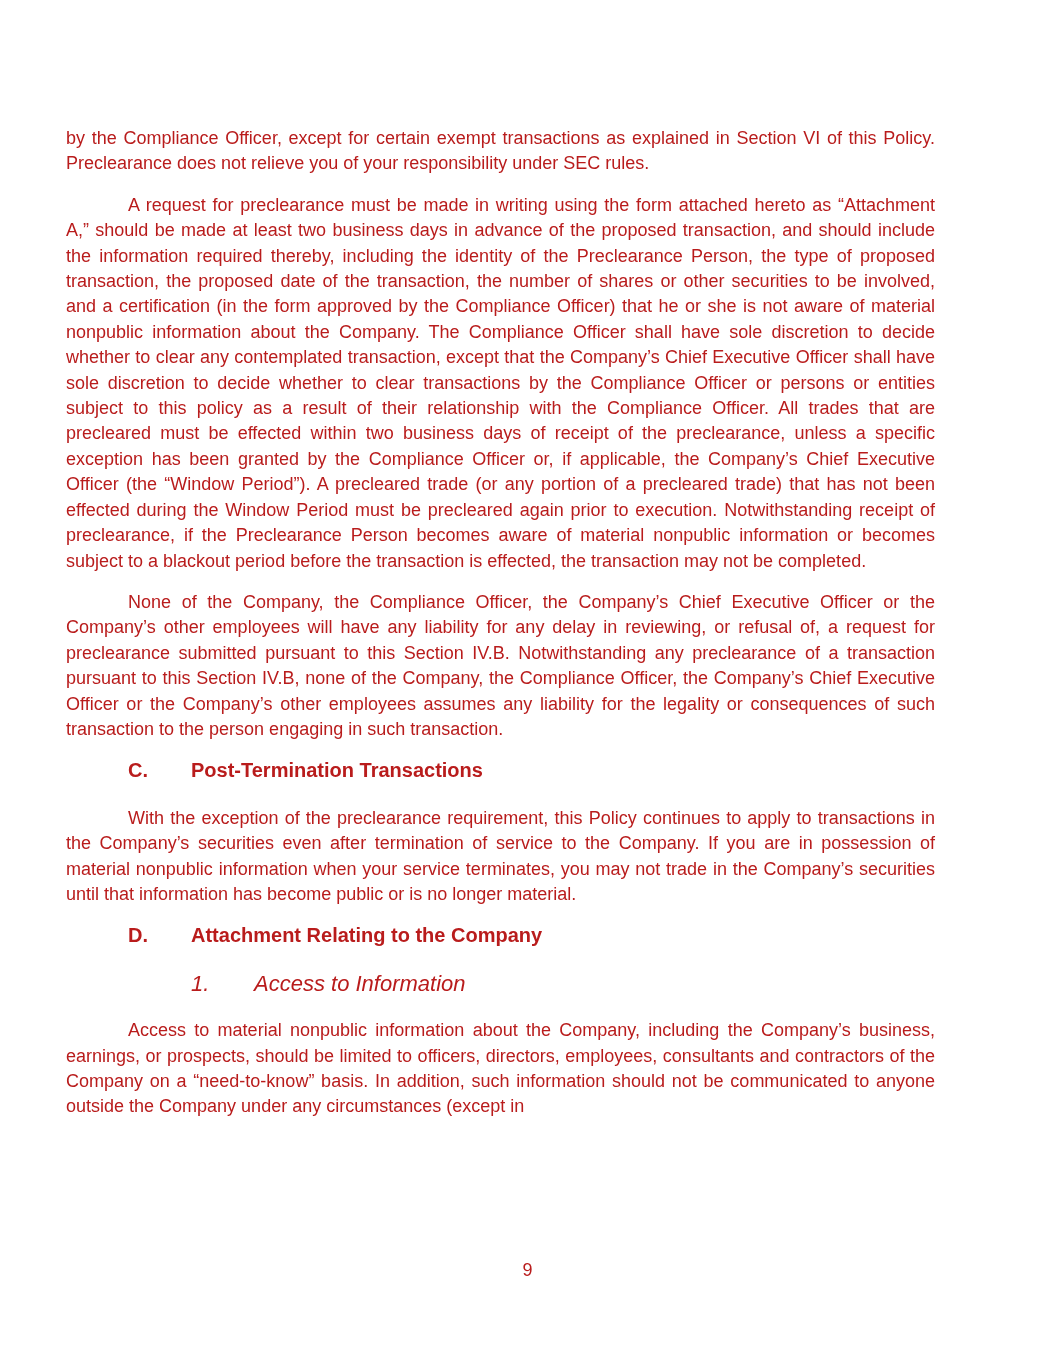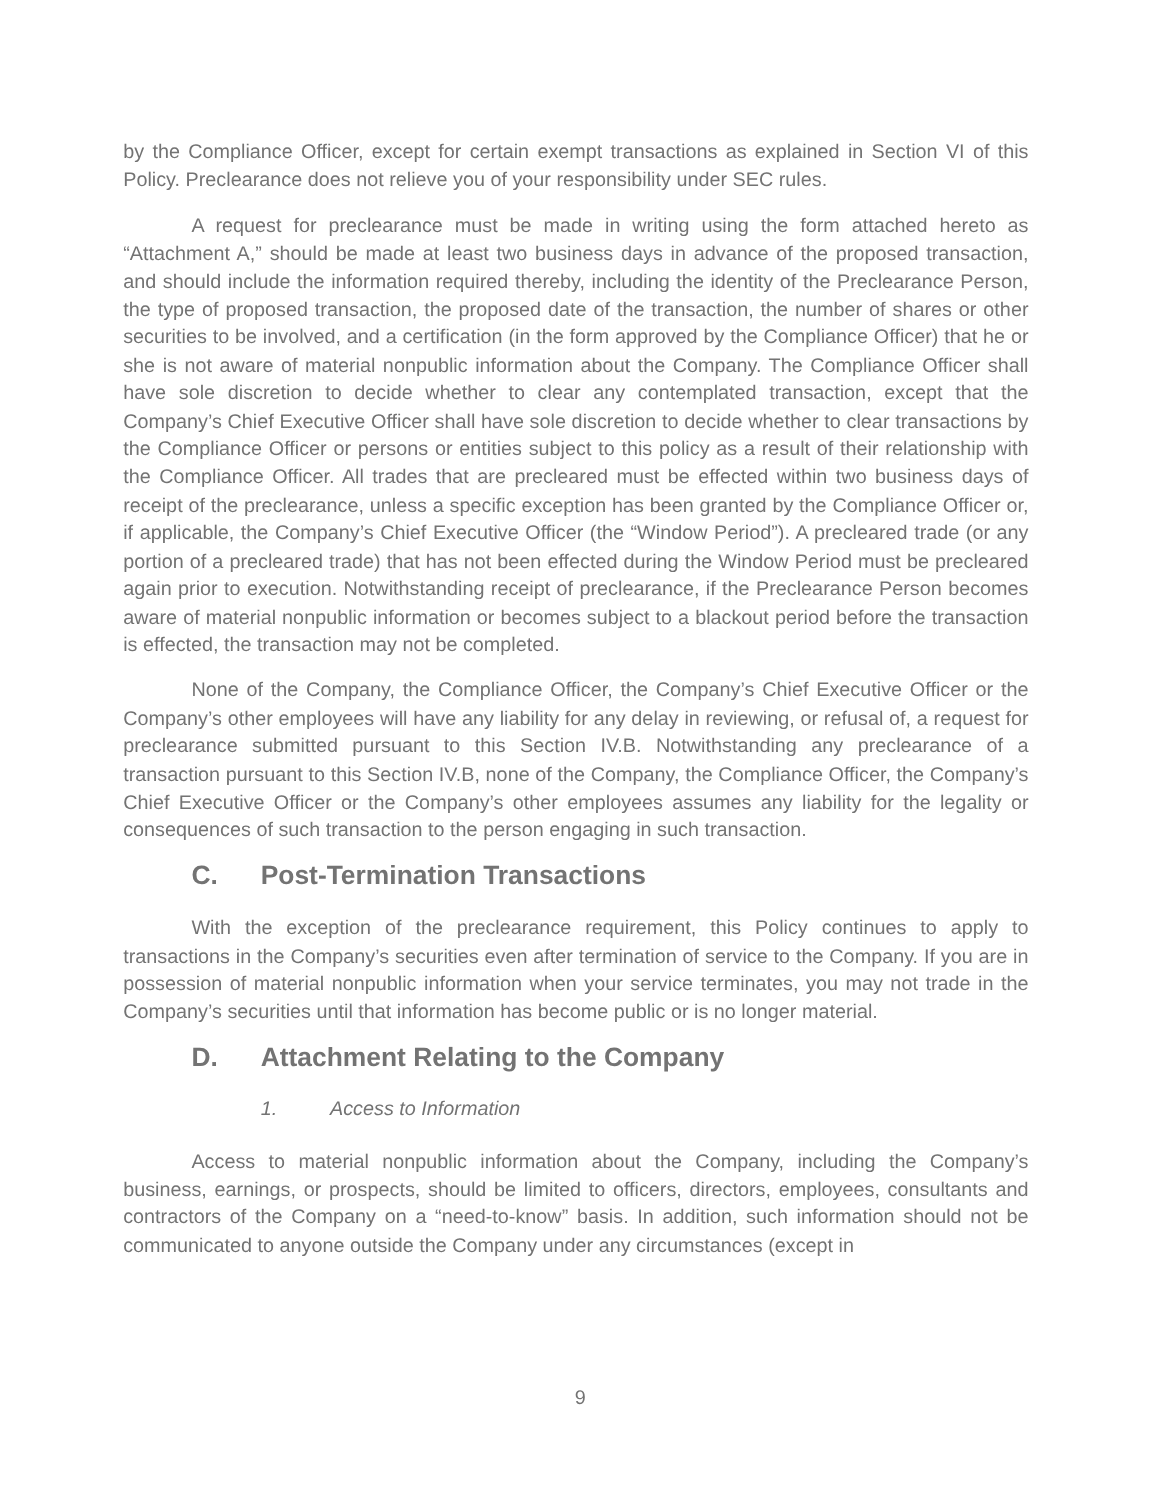--- a/index.html
+++ b/index.html
@@ -5,48 +5,48 @@
   html, body {
     margin: 0;
     padding: 0;
     background: #ffffff;
   }
   .page {
     position: relative;
     width: 1055px;
     height: 1365px;
     background: #ffffff;
-    color: #737373;
+    color: #b91c1c;
     font-family: "Liberation Sans", sans-serif;
     font-size: 18px;
     line-height: 25.4px;
     box-sizing: border-box;
-    padding: 126px 120px 0 112px;
+    padding: 126px 120px 0 66px;
     overflow: hidden;
   }
   .par {
     margin: 0 0 16px 0;
     text-align: justify;
   }
   .par.indent {
     text-indent: 62px;
   }
   .heading {
     margin: 6px 0 22px 62px;
-    font-size: 24px;
+    font-size: 20px;
     font-weight: 700;
     text-align: left;
   }
   .heading .h-label {
     display: inline-block;
     width: 63px;
   }
   .subheading {
     margin: 2px 0 22px 125px;
-    font-size: 18px;
+    font-size: 22px;
     font-style: italic;
     font-weight: 400;
     text-align: left;
   }
   .subheading .h-label {
     display: inline-block;
     width: 63px;
   }
   .underline {
   }

